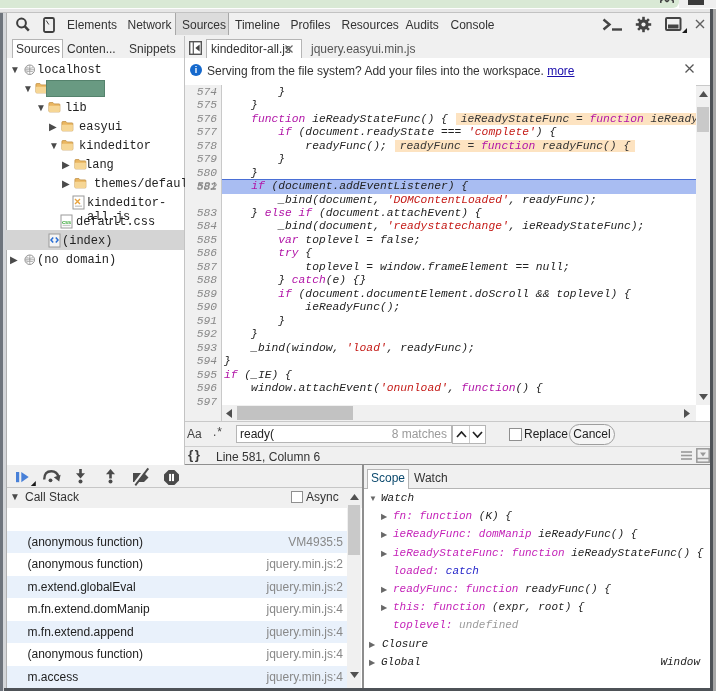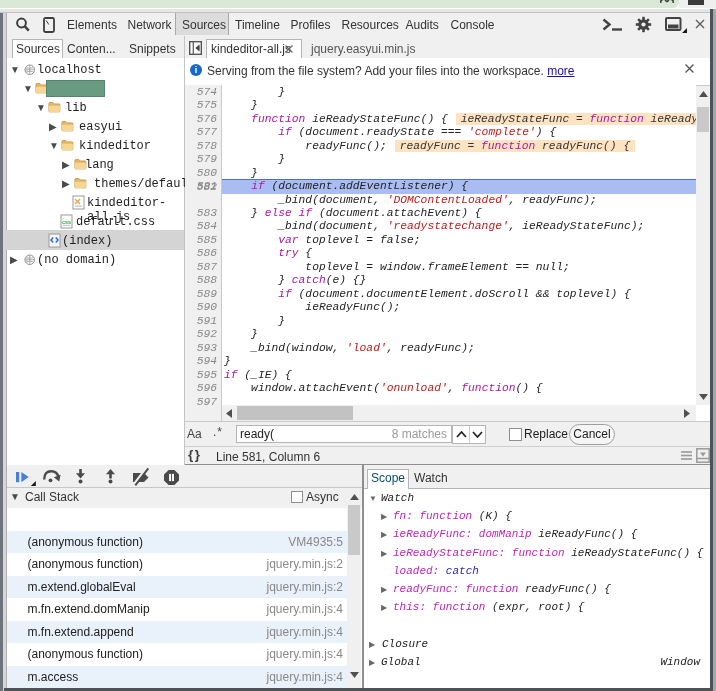--- a/index.html
+++ b/index.html
@@ -455,15 +455,16 @@
 <div class="abs" style="left:371px;top:471px;font-size:12px;color:#0c4a6e;">Scope</div>
 <div class="abs" style="left:414px;top:471px;font-size:12px;color:#333;">Watch</div>
 <div id="scope" class="abs mono" style="left:364px;top:488px;width:346px;height:200px;">
   <div class="sr" style="top:0.9px;"><span class="sa" style="left:5px;">▼</span><span class="abs" style="left:17px;">Watch</span></div>
   <div class="sr" style="top:19.1px;"><span class="sa" style="left:17px;">▶</span><span class="abs" style="left:29px;"><span class="pn">fn: function</span> (K) {</span></div>
   <div class="sr" style="top:37.3px;"><span class="sa" style="left:17px;">▶</span><span class="abs" style="left:29px;"><span class="pn">ieReadyFunc: domManip</span> ieReadyFunc() {</span></div>
   <div class="sr" style="top:55.5px;"><span class="sa" style="left:17px;">▶</span><span class="abs" style="left:29px;"><span class="pn">ieReadyStateFunc: function</span> ieReadyStateFunc() {</span></div>
   <div class="sr" style="top:73.7px;"><span class="abs" style="left:29px;"><span class="pn">loaded:</span> <span style="color:#2525c9;">catch</span></span></div>
   <div class="sr" style="top:91.9px;"><span class="sa" style="left:17px;">▶</span><span class="abs" style="left:29px;"><span class="pn">readyFunc: function</span> readyFunc() {</span></div>
   <div class="sr" style="top:110.1px;"><span class="sa" style="left:17px;">▶</span><span class="abs" style="left:29px;"><span class="pn">this: function</span> (expr, root) {</span></div>
+  <div class="sr" style="top:128.3px;"><span class="abs" style="left:29px;"><span class="pn">toplevel:</span> <span style="color:#9a9a9a;">undefined</span></span></div>
   <div class="sr" style="top:146.5px;"><span class="sa" style="left:5px;">▶</span><span class="abs" style="left:18px;">Closure</span></div>
   <div class="sr" style="top:164.7px;"><span class="sa" style="left:5px;">▶</span><span class="abs" style="left:17px;">Global</span><span class="abs" style="right:10px;">Window</span></div>
 </div>
 
 </body></html>

